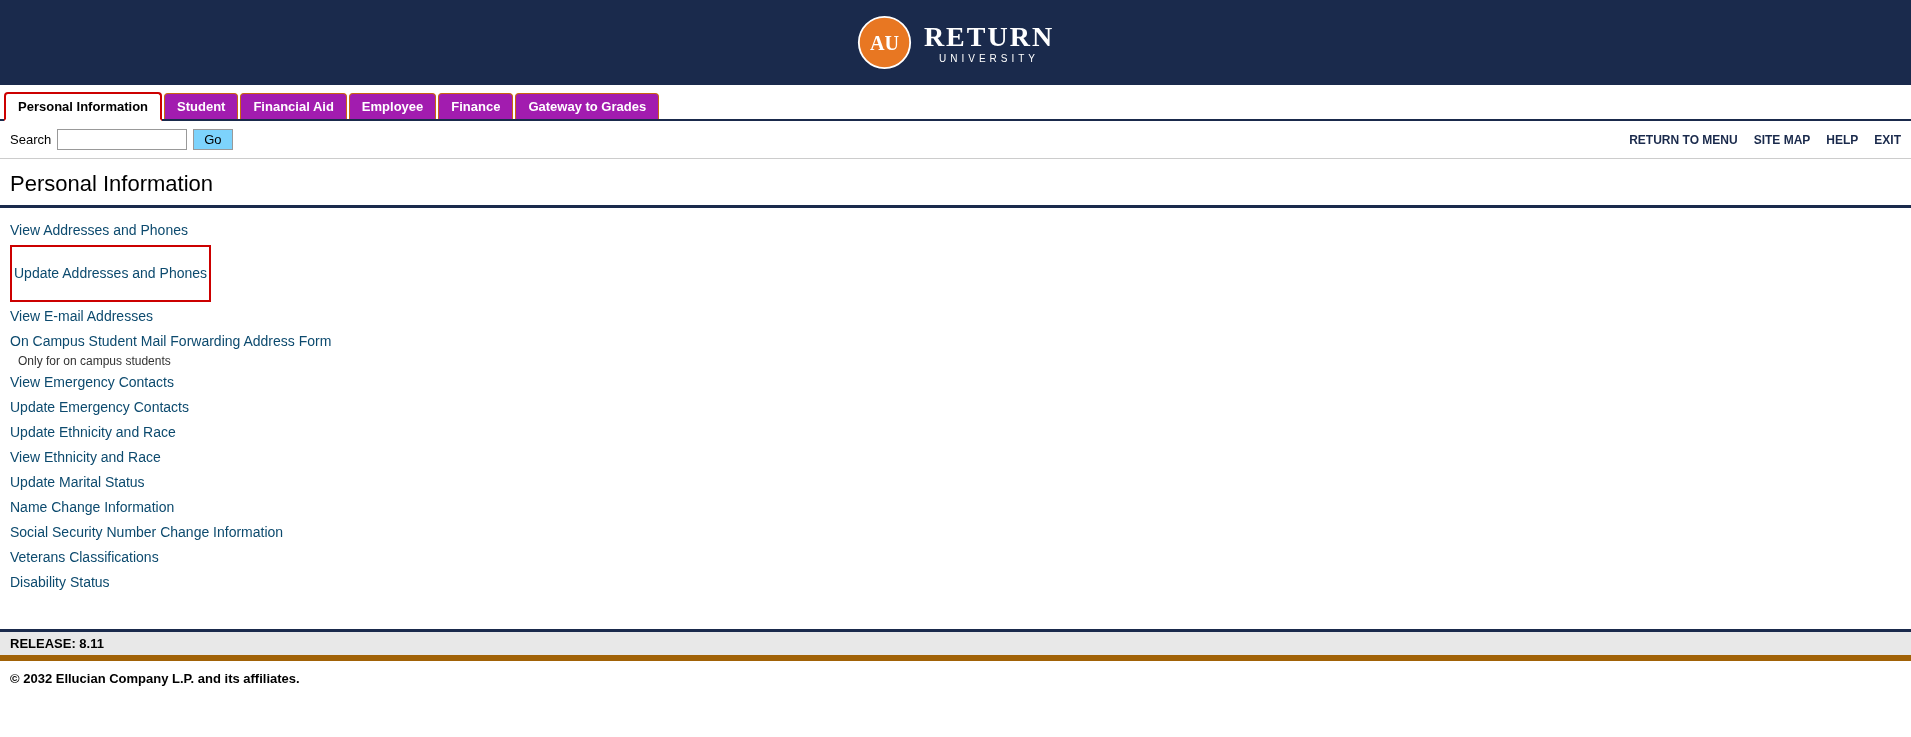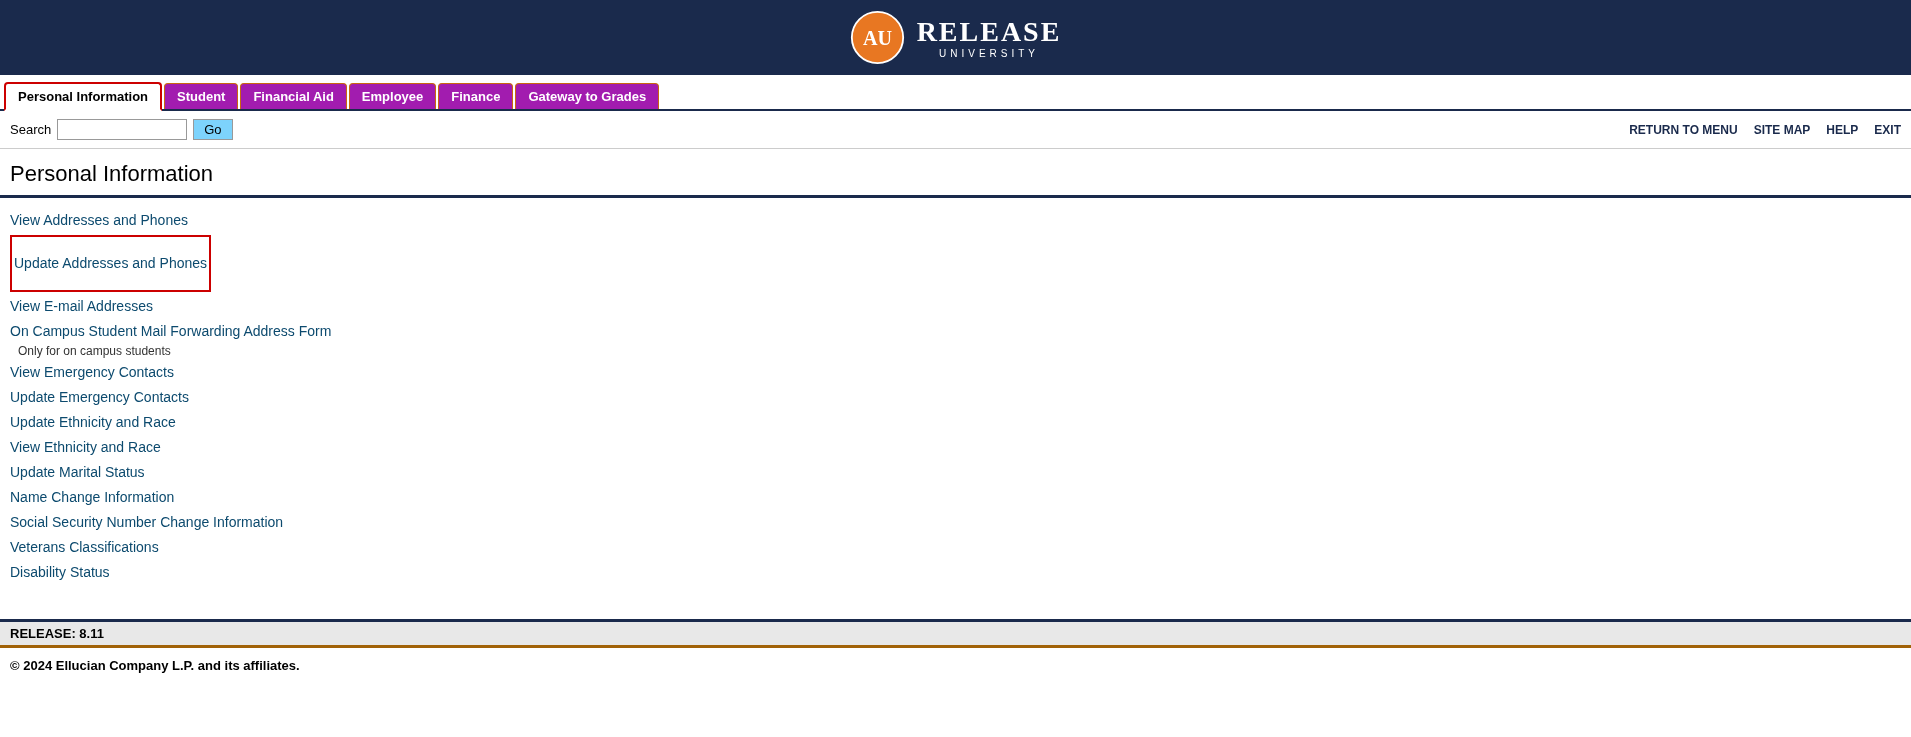--- a/index.html
+++ b/index.html
@@ -13,21 +13,21 @@
       background: #fff;
     }
 
     
     .header {
       background-color: #1a2a4c;
       display: flex;
       justify-content: center;
       align-items: center;
       padding: 10px 20px;
-      height: 75px;
+      height: 85px;
     }
     .header-logo {
       display: flex;
       align-items: center;
       gap: 12px;
     }
     .logo-icon {
       width: 55px;
       height: 55px;
     }
@@ -170,40 +170,40 @@
     .footer-divider {
       height: 3px;
       background: #1a2a4c;
       margin-top: 20px;
     }
     .footer-release {
       background: #e8e8e8;
       padding: 4px 10px;
       font-size: 13px;
       font-weight: bold;
-      border-bottom: 3px solid #a16207;
+      border-bottom: 6px solid #a16207;
     }
     .footer-copyright {
       padding: 10px 10px;
       font-size: 13px;
       font-weight: bold;
     }
   </style>
 </head>
 <body>
 
 <div class="header">
   <div class="header-logo">
 
     <svg class="logo-icon" viewBox="0 0 60 60" xmlns="http://www.w3.org/2000/svg">
       <circle cx="30" cy="30" r="28" fill="#e87722" stroke="#fff" stroke-width="2"></circle>
       <text x="30" y="38" text-anchor="middle" fill="#fff" font-size="22" font-weight="bold" font-family="Georgia,serif">AU</text>
     </svg>
     <div class="header-text">
-      <div class="auburn">RELEASE</div>
+      <div class="auburn">RETURN</div>
       <div class="university">UNIVERSITY</div>
     </div>
   </div>
 </div>
 
 <div class="navbar">
   <a class="nav-tab active">
     <span>Personal Information</span>
   </a>
   <a class="nav-tab orange">
@@ -269,13 +269,13 @@
   <a href="#" class="link-item">Social Security Number Change Information</a>
 
   <a href="#" class="link-item">Veterans Classifications</a>
 
   <a href="#" class="link-item">Disability Status</a>
 
 </div>
 
 <div class="footer-divider"></div>
 <div class="footer-release">RELEASE: 8.11</div>
-<div class="footer-copyright">© 2024 Ellucian Company L.P. and its affiliates.</div>
+<div class="footer-copyright">© 2032 Ellucian Company L.P. and its affiliates.</div>
 
 </body></html>

